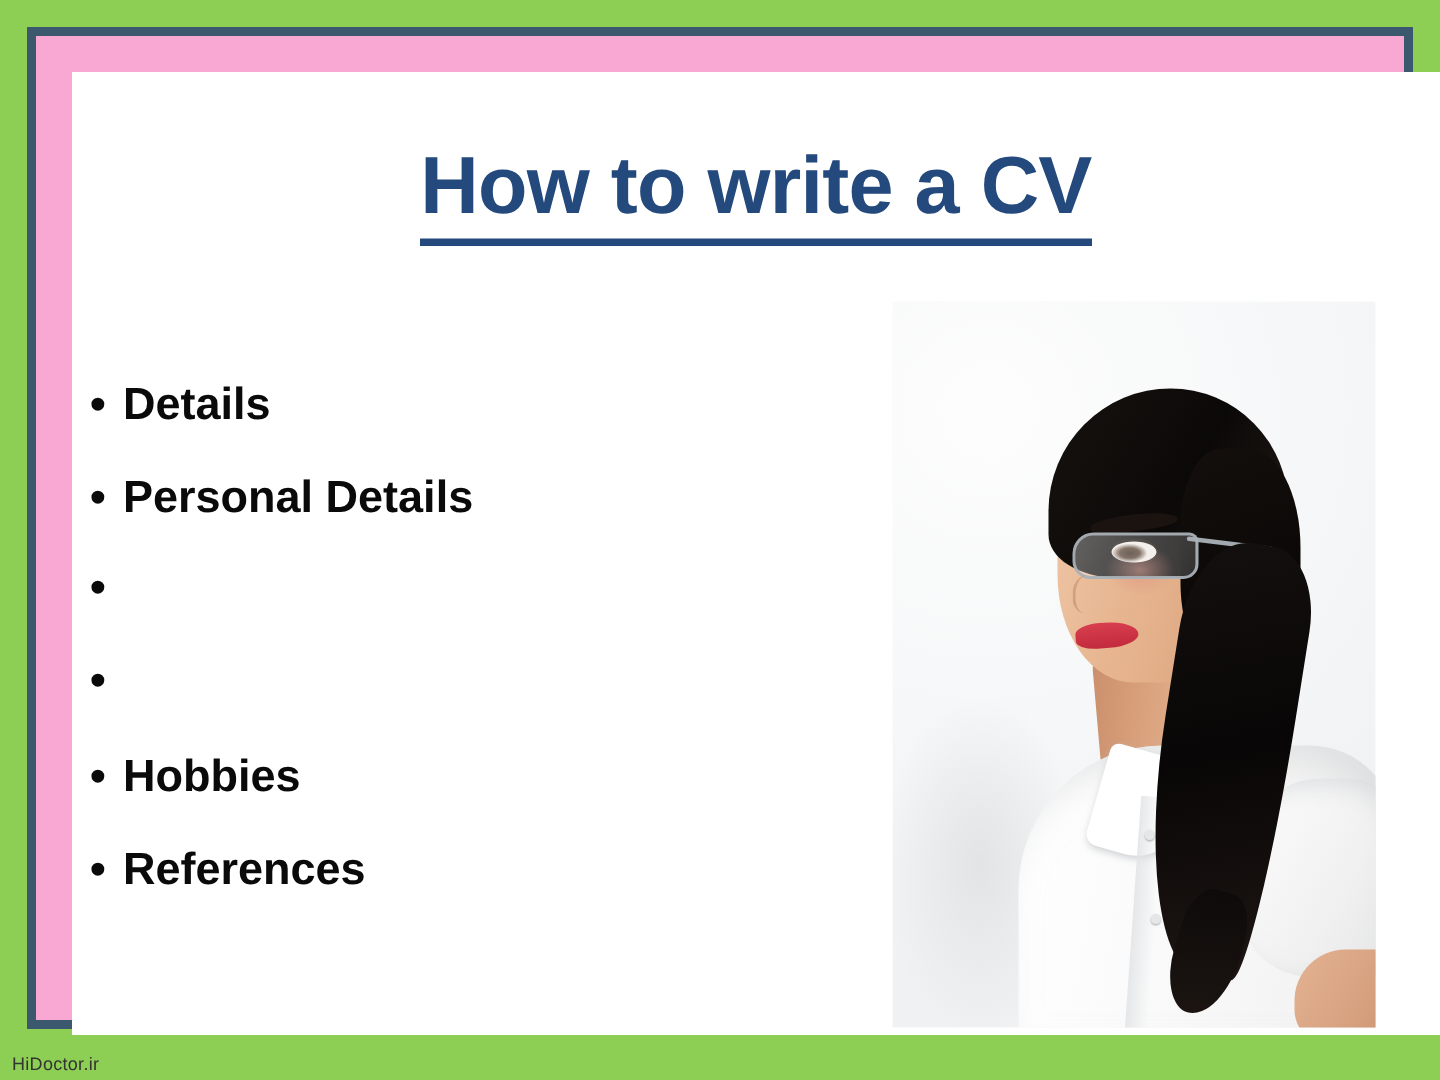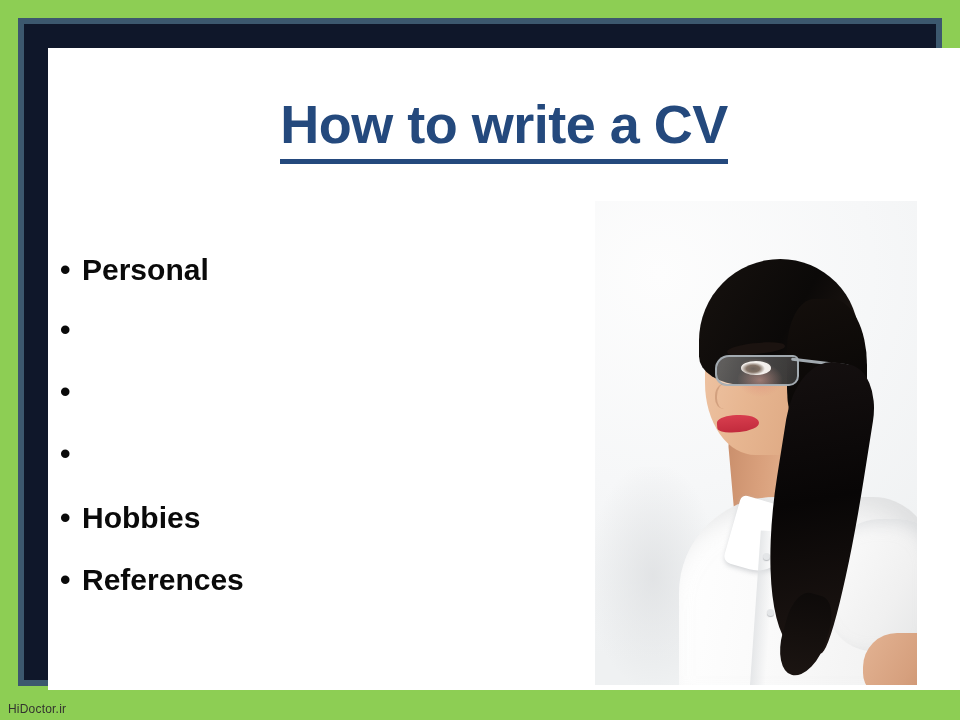--- a/index.html
+++ b/index.html
@@ -21,21 +21,21 @@
 
   
   .inner-border {
     position: absolute;
     left: 18px;
     top: 18px;
     width: 924px;                  
     height: 668px;                 
     box-sizing: border-box;
     border: 6px solid #3C586E;
-    background: #0f172a;
+    background: #f9a8d4;
   }
 
   
   .canvas {
     position: absolute;
     left: 24px;
     top: 24px;
     width: 912px;
     height: 660px;
     background: #FFFFFF;
@@ -356,24 +356,25 @@
 
     <div class="canvas">
 
       <div class="title-wrap">
         <span class="slide-title">How to write a CV</span>
       </div>
 
       <ul class="bullets">
         <li class="bullet-item">
           <span class="bullet-dot">•</span>
-          <span class="bullet-label">Personal</span>
-        </li>
-        <li class="bullet-item">
-          <span class="bullet-dot">•</span>
+          <span class="bullet-label">Details</span>
+        </li>
+        <li class="bullet-item">
+          <span class="bullet-dot">•</span>
+          <span class="bullet-label">Personal Details</span>
         </li>
         <li class="bullet-item">
           <span class="bullet-dot">•</span>
         </li>
         <li class="bullet-item">
           <span class="bullet-dot">•</span>
         </li>
         <li class="bullet-item">
           <span class="bullet-dot">•</span>
           <span class="bullet-label">Hobbies</span>

